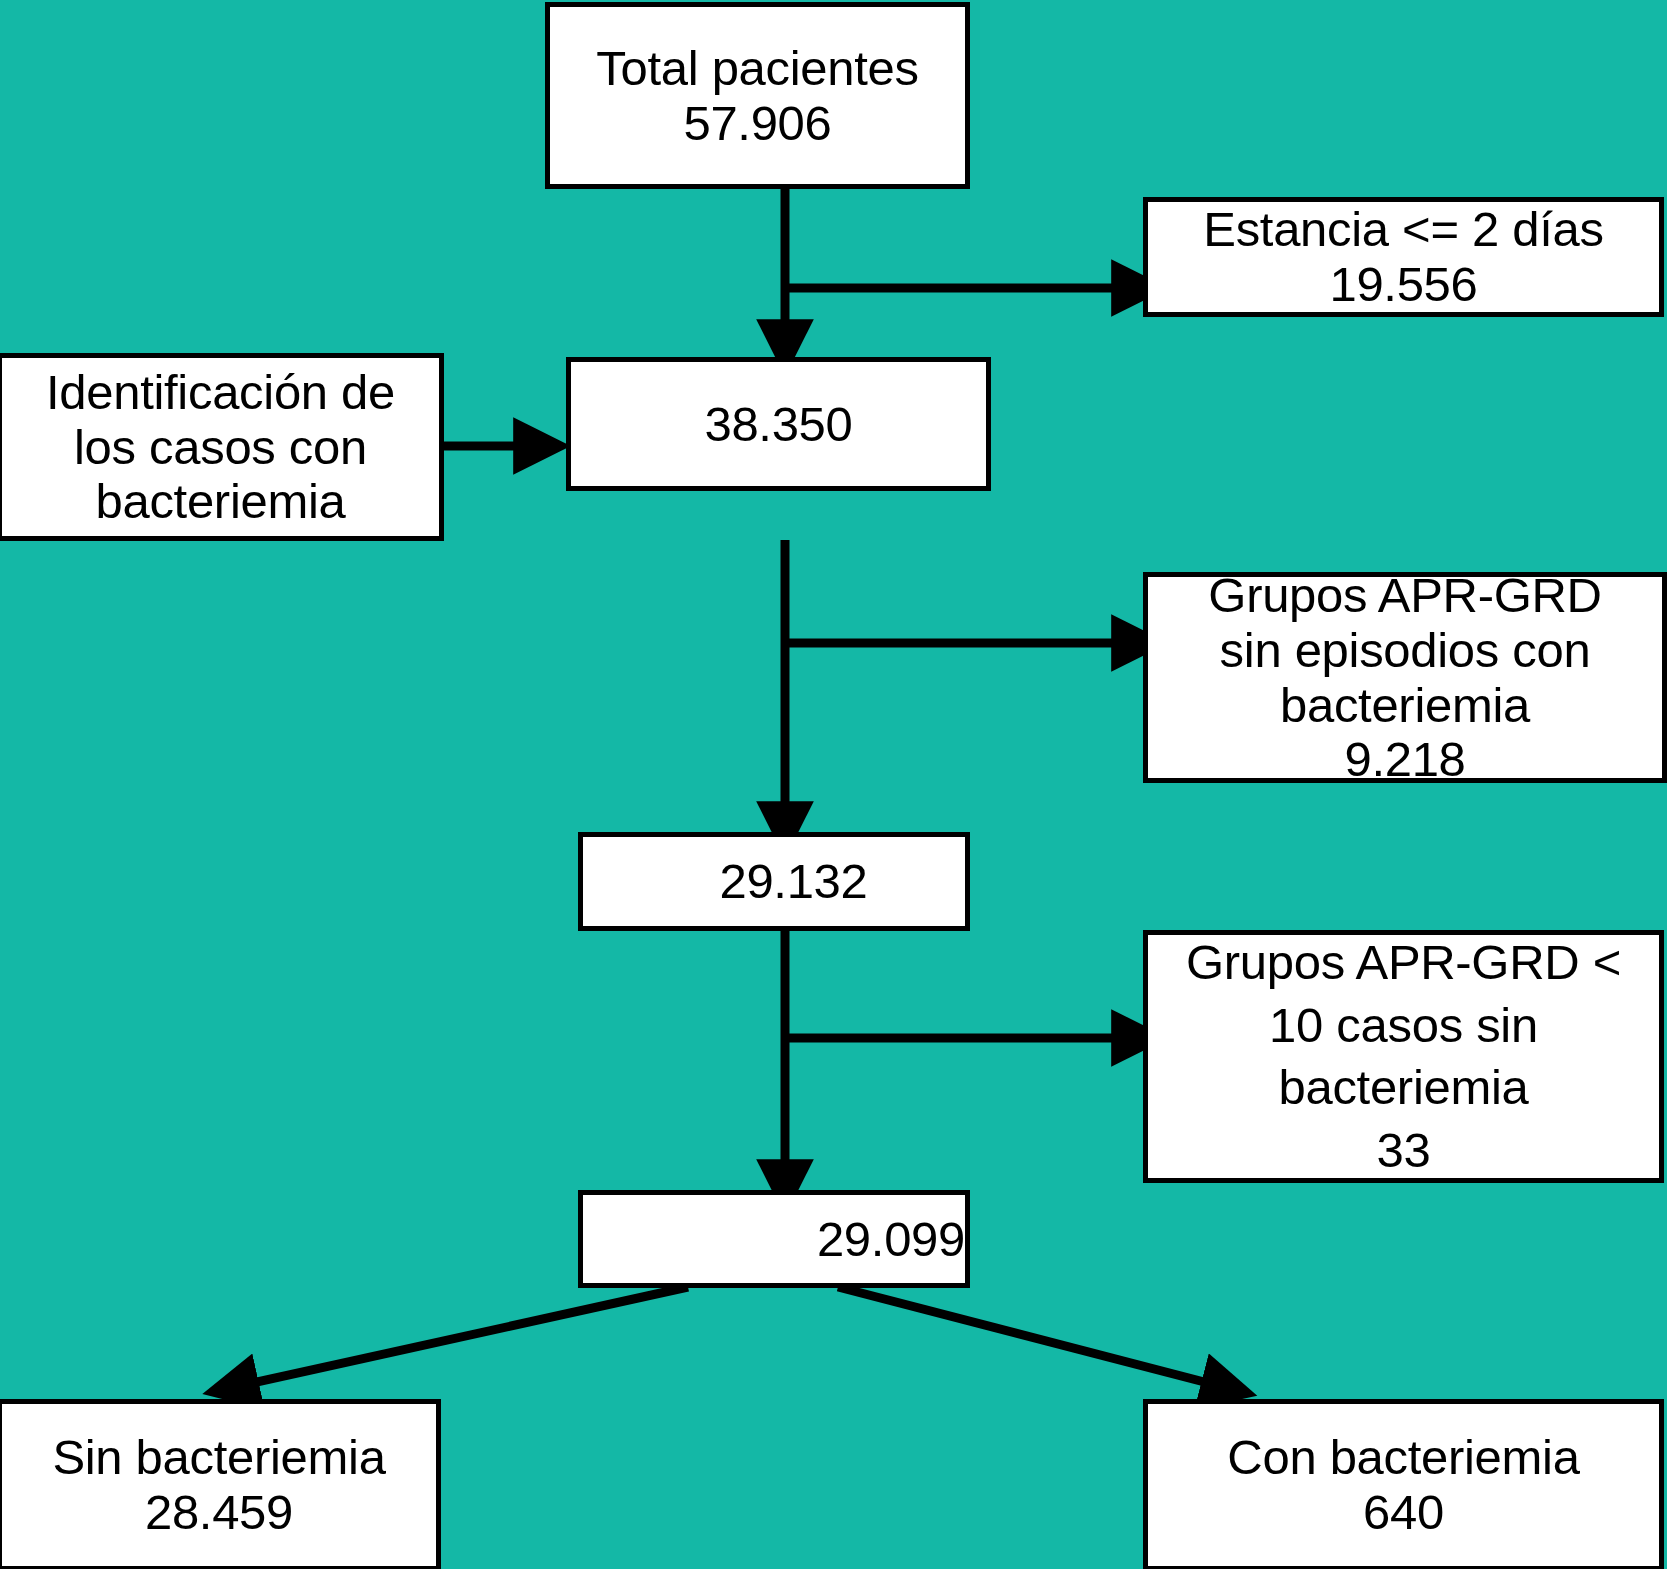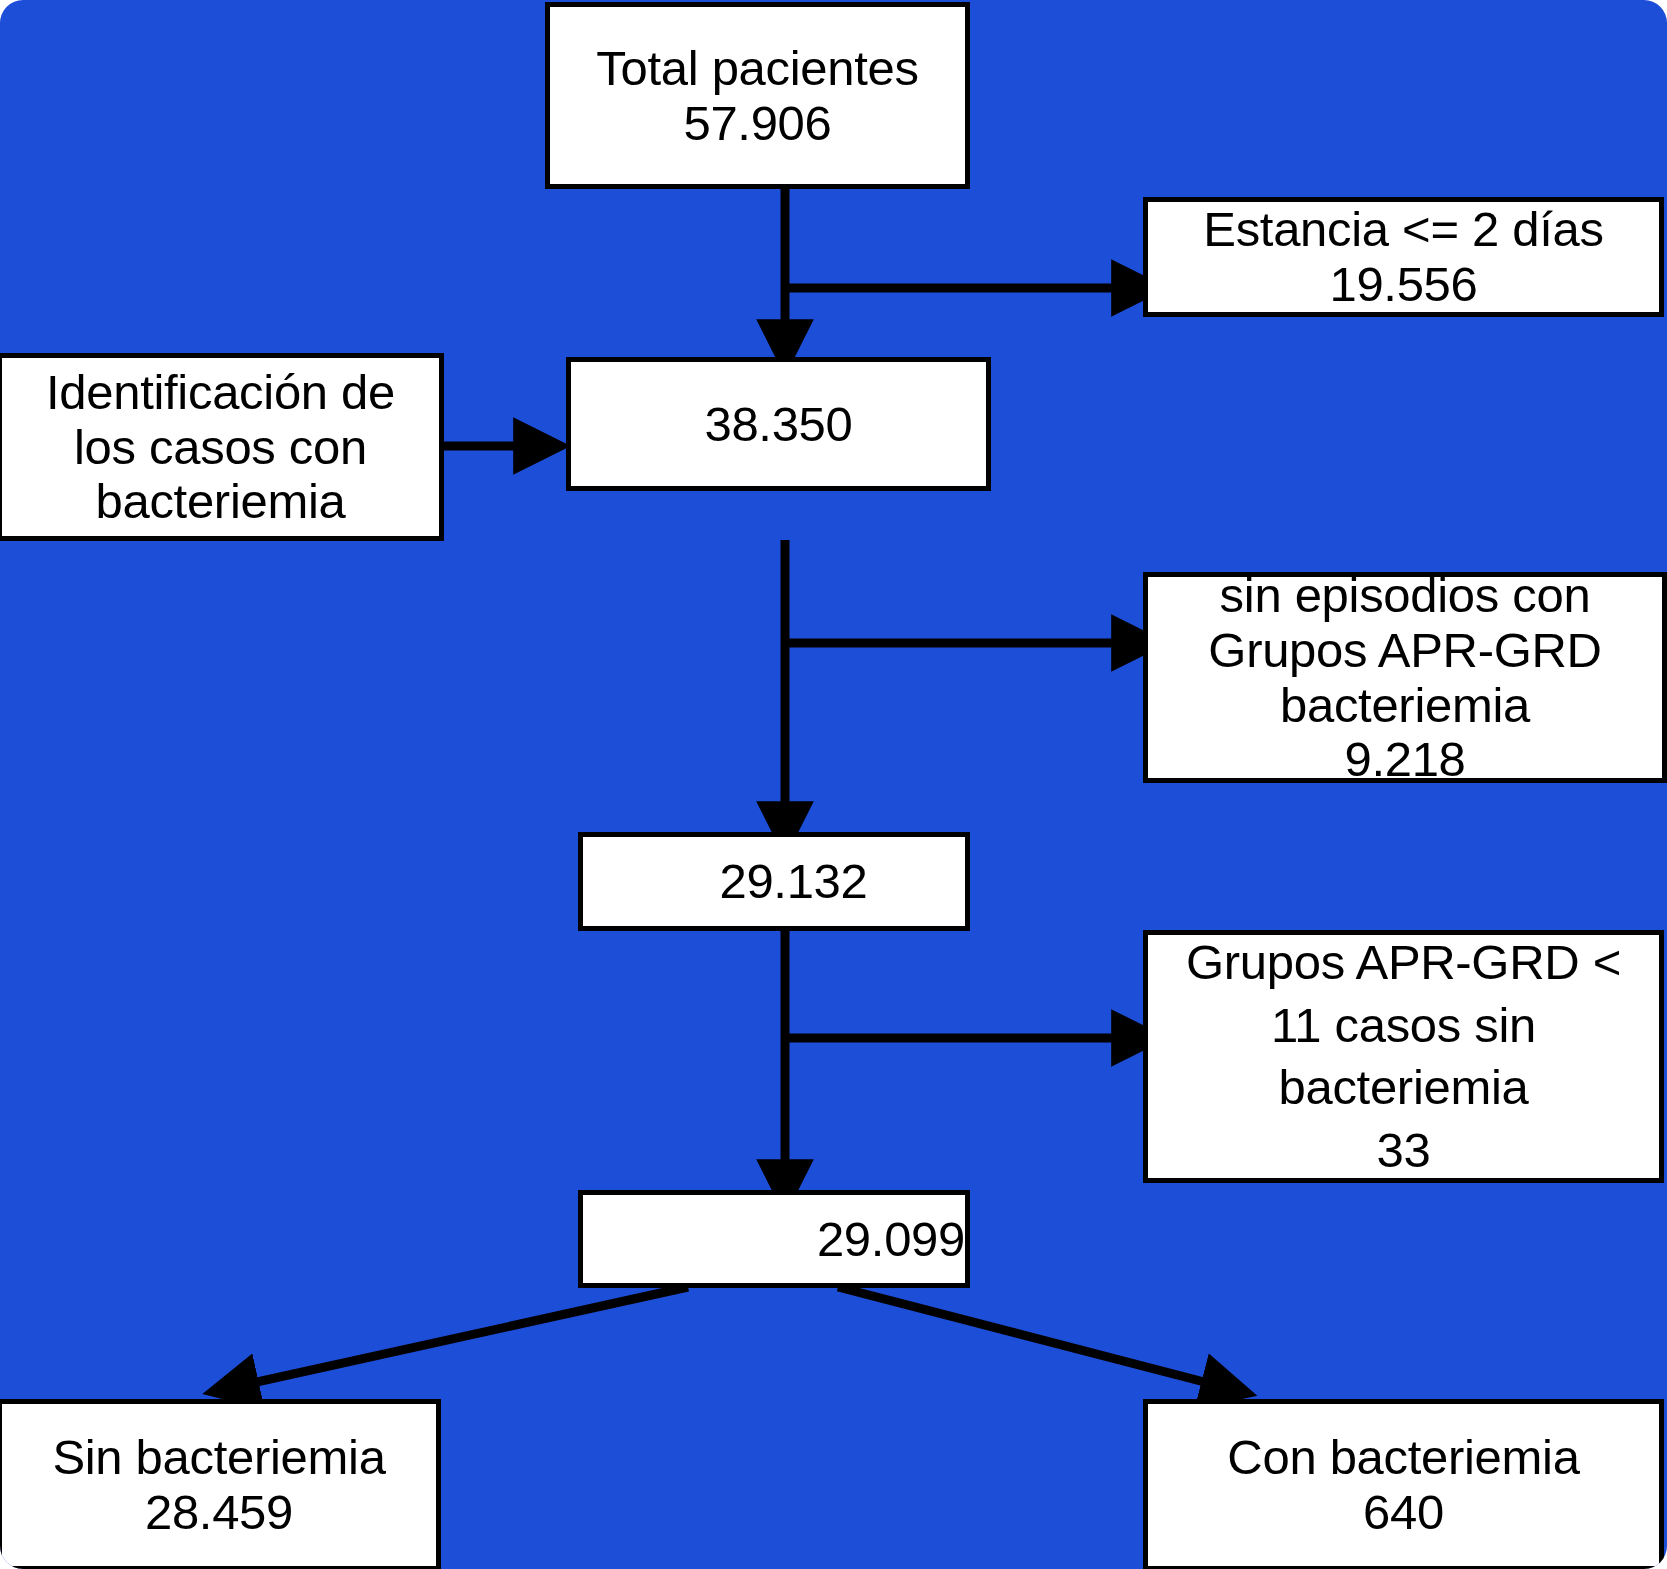--- a/index.html
+++ b/index.html
@@ -4,24 +4,23 @@
 <style>
   html, body {
     margin: 0;
     padding: 0;
     background: #ffffff;
   }
   #canvas {
     position: relative;
     width: 1667px;
     height: 1569px;
-    background: #1d4ed8;
+    background: #14b8a6;
     overflow: hidden;
     font-family: "Liberation Sans", sans-serif;
-    border-radius: 23px;
   }
   .node {
     position: absolute;
     box-sizing: border-box;
     border: 5px solid #000000;
     background: #ffffff;
     display: flex;
     flex-direction: column;
     align-items: center;
     justify-content: center;
@@ -106,33 +105,33 @@
     <span class="line">Identificación de</span>
     <span class="line">los casos con</span>
     <span class="line">bacteriemia</span>
   </div>
 
   <div class="node" style="left:566px; top:357px; width:425px; height:134px;">
     <span class="line">38.350</span>
   </div>
 
   <div class="node" style="left:1143px; top:572px; width:524px; height:211px;">
+    <span class="line">Grupos APR-GRD</span>
     <span class="line">sin episodios con</span>
-    <span class="line">Grupos APR-GRD</span>
     <span class="line">bacteriemia</span>
     <span class="line">9.218</span>
   </div>
 
   <div class="node" style="left:578px; top:832px; width:392px; height:99px;padding-left:39px;">
     <span class="line">29.132</span>
   </div>
 
   <div class="node" style="left:1143px; top:930px; width:521px; height:253px;justify-content:space-between;">
     <span class="line">Grupos APR-GRD &lt;</span>
-    <span class="line">11 casos sin</span>
+    <span class="line">10 casos sin</span>
     <span class="line">bacteriemia</span>
     <span class="line">33</span>
   </div>
 
   <div class="node" style="left:578px; top:1190px; width:392px; height:98px;align-items:flex-end;">
     <span class="line">29.099</span>
   </div>
 
   <div class="node" style="left:-3px; top:1399px; width:444px; height:172px;">
     <span class="line">Sin bacteriemia</span>

